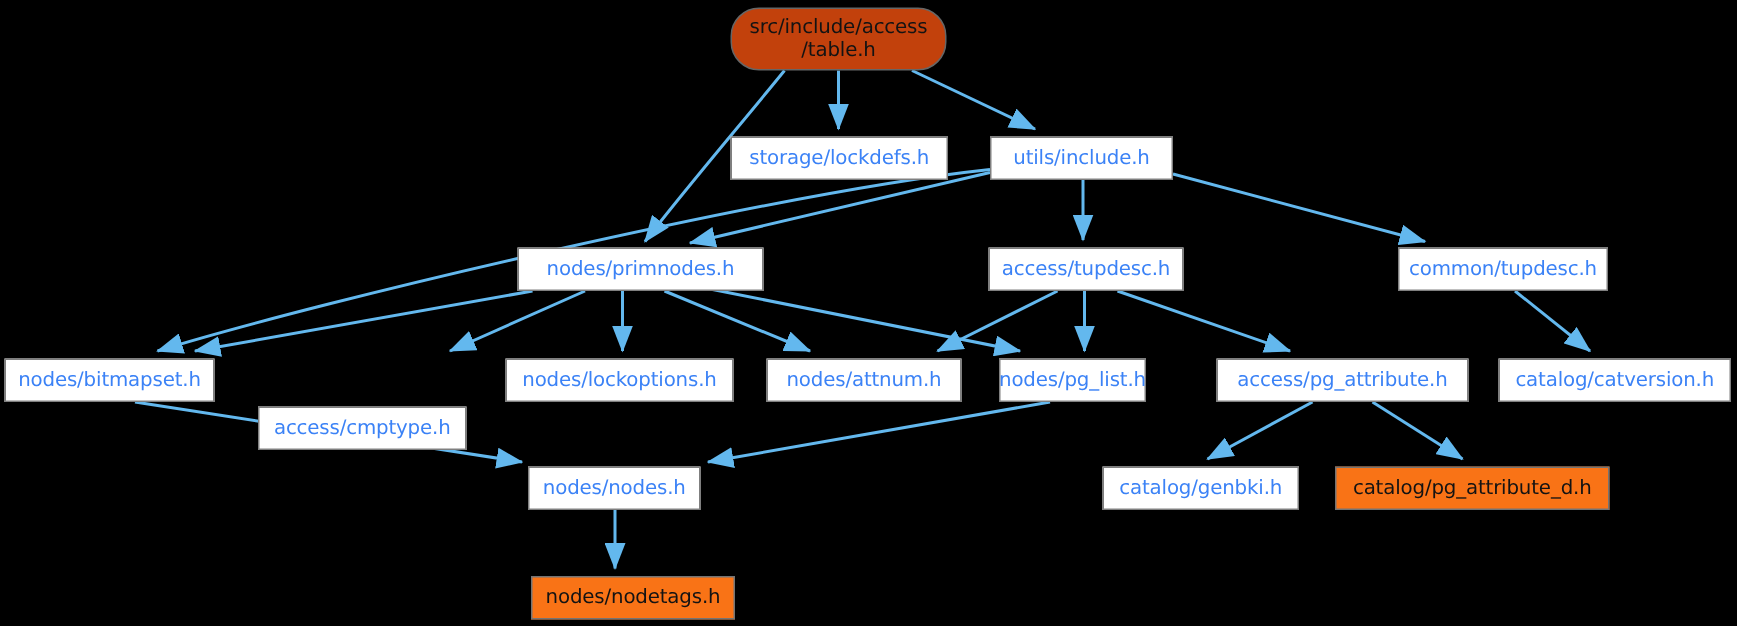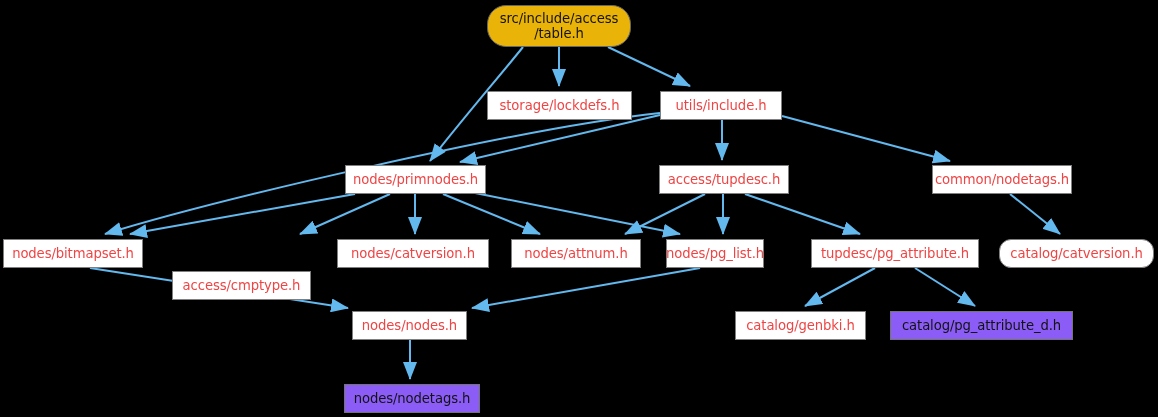--- a/index.html
+++ b/index.html
@@ -25,36 +25,36 @@
   }
   .node {
     position: absolute;
     box-sizing: border-box;
     display: flex;
     align-items: center;
     justify-content: center;
     text-align: center;
     border: 1px solid #7f7f7f;
     background: #ffffff;
-    color: #ef4444;
+    color: #3b82f6;
     font-size: 13.2px;
     line-height: 15px;
     letter-spacing: -0.1px;
     white-space: pre-line;
     cursor: default;
     z-index: 3;
   }
   .node.fill-root {
-    background: #eab308;
+    background: #c2410c;
     border-color: #666666;
     color: #131313;
     border-radius: 19px;
   }
   .node.fill-shaded {
-    background: #8b5cf6;
+    background: #f97316;
     border-color: #747474;
     color: #131313;
   }
 </style>
 </head>
 <body>
 
 <div id="graph">
 
   <svg id="edge-layer" viewBox="0 0 1158 417" width="1158" height="417" xmlns="http://www.w3.org/2000/svg">
@@ -86,29 +86,29 @@
         <path d="M 875 268 L 805 306" fill="none" stroke="#63b8ee" stroke-width="2" marker-end="url(#arrowhead)"></path>
         <path d="M 915 268 L 975 306" fill="none" stroke="#63b8ee" stroke-width="2" marker-end="url(#arrowhead)"></path>
       </g>
   </svg>
 
   <div id="nodes-group">
       <div class="node fill-root" style="left: 487px; top: 5px; width: 144px; height: 42px;">src/include/access
 /table.h</div>
       <div class="node" style="left: 487px; top: 91px; width: 145px; height: 29px;">storage/lockdefs.h</div>
       <div class="node" style="left: 660px; top: 91px; width: 122px; height: 29px;">utils/include.h</div>
-      <div class="node" style="left: 345px; top: 165px; width: 141px; height: 29px;">nodes/primnodes.h</div>
+      <div class="node" style="left: 345px; top: 165px; width: 164px; height: 29px;">nodes/primnodes.h</div>
       <div class="node" style="left: 659px; top: 165px; width: 130px; height: 29px;">access/tupdesc.h</div>
-      <div class="node" style="left: 932px; top: 165px; width: 140px; height: 29px;">common/nodetags.h</div>
+      <div class="node" style="left: 932px; top: 165px; width: 140px; height: 29px;">common/tupdesc.h</div>
       <div class="node" style="left: 3px; top: 239px; width: 140px; height: 29px;">nodes/bitmapset.h</div>
       <div class="node" style="left: 172px; top: 239px; width: 139px; height: 29px; margin-top: 32px;">access/cmptype.h</div>
-      <div class="node" style="left: 337px; top: 239px; width: 152px; height: 29px;">nodes/catversion.h</div>
+      <div class="node" style="left: 337px; top: 239px; width: 152px; height: 29px;">nodes/lockoptions.h</div>
       <div class="node" style="left: 511px; top: 239px; width: 130px; height: 29px;">nodes/attnum.h</div>
       <div class="node" style="left: 666px; top: 239px; width: 98px; height: 29px;">nodes/pg_list.h</div>
-      <div class="node" style="left: 811px; top: 239px; width: 168px; height: 29px;">tupdesc/pg_attribute.h</div>
-      <div class="node" style="left: 999px; top: 239px; width: 155px; height: 29px; border-radius: 12px;">catalog/catversion.h</div>
+      <div class="node" style="left: 811px; top: 239px; width: 168px; height: 29px;">access/pg_attribute.h</div>
+      <div class="node" style="left: 999px; top: 239px; width: 155px; height: 29px;">catalog/catversion.h</div>
       <div class="node" style="left: 352px; top: 311px; width: 115px; height: 29px;">nodes/nodes.h</div>
       <div class="node" style="left: 735px; top: 311px; width: 131px; height: 29px; text-align: center;">catalog/genbki.h</div>
       <div class="node fill-shaded" style="left: 890px; top: 311px; width: 183px; height: 29px;">catalog/pg_attribute_d.h</div>
-      <div class="node fill-shaded" style="left: 344px; top: 384px; width: 136px; height: 29px;">nodes/nodetags.h</div>
+      <div class="node fill-shaded" style="left: 354px; top: 384px; width: 136px; height: 29px;">nodes/nodetags.h</div>
     </div>
 
 </div>
 
 </body></html>

